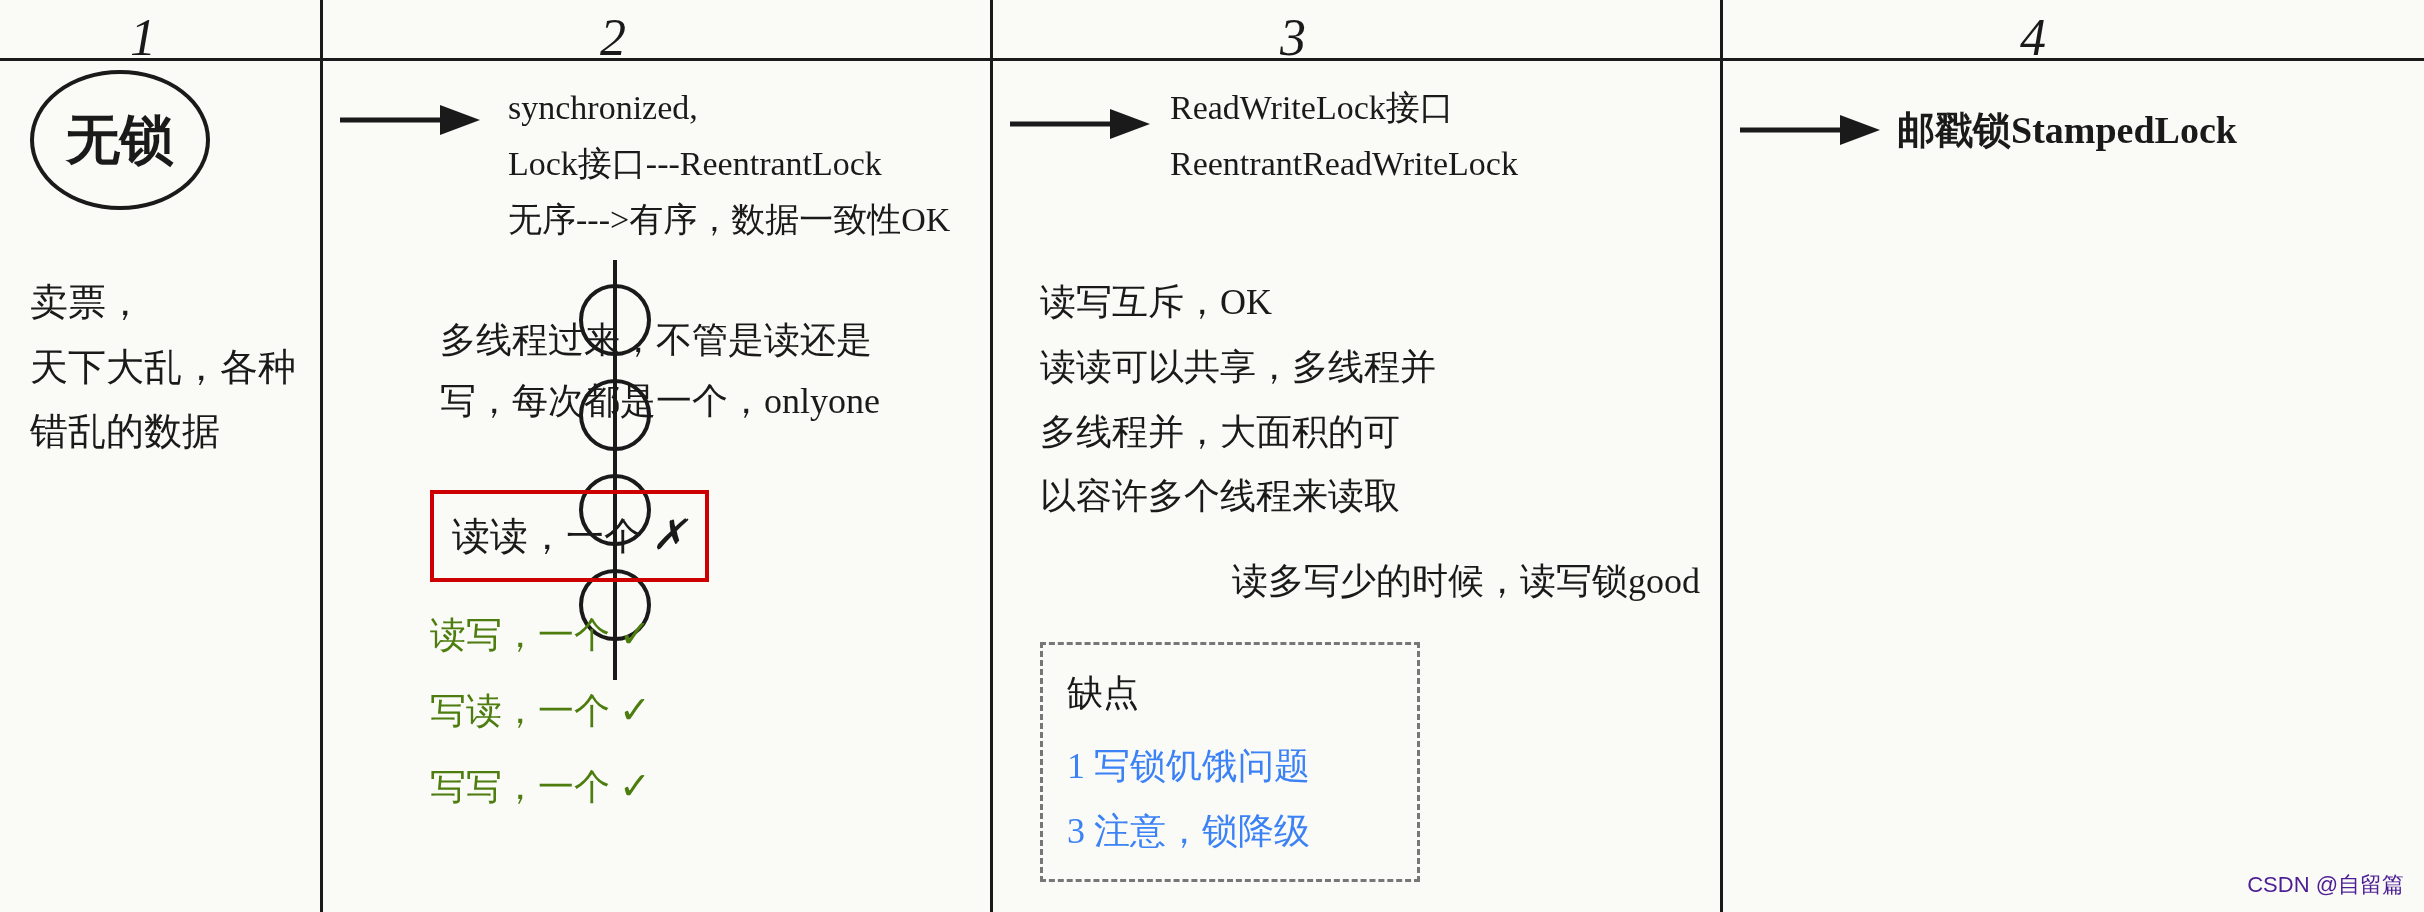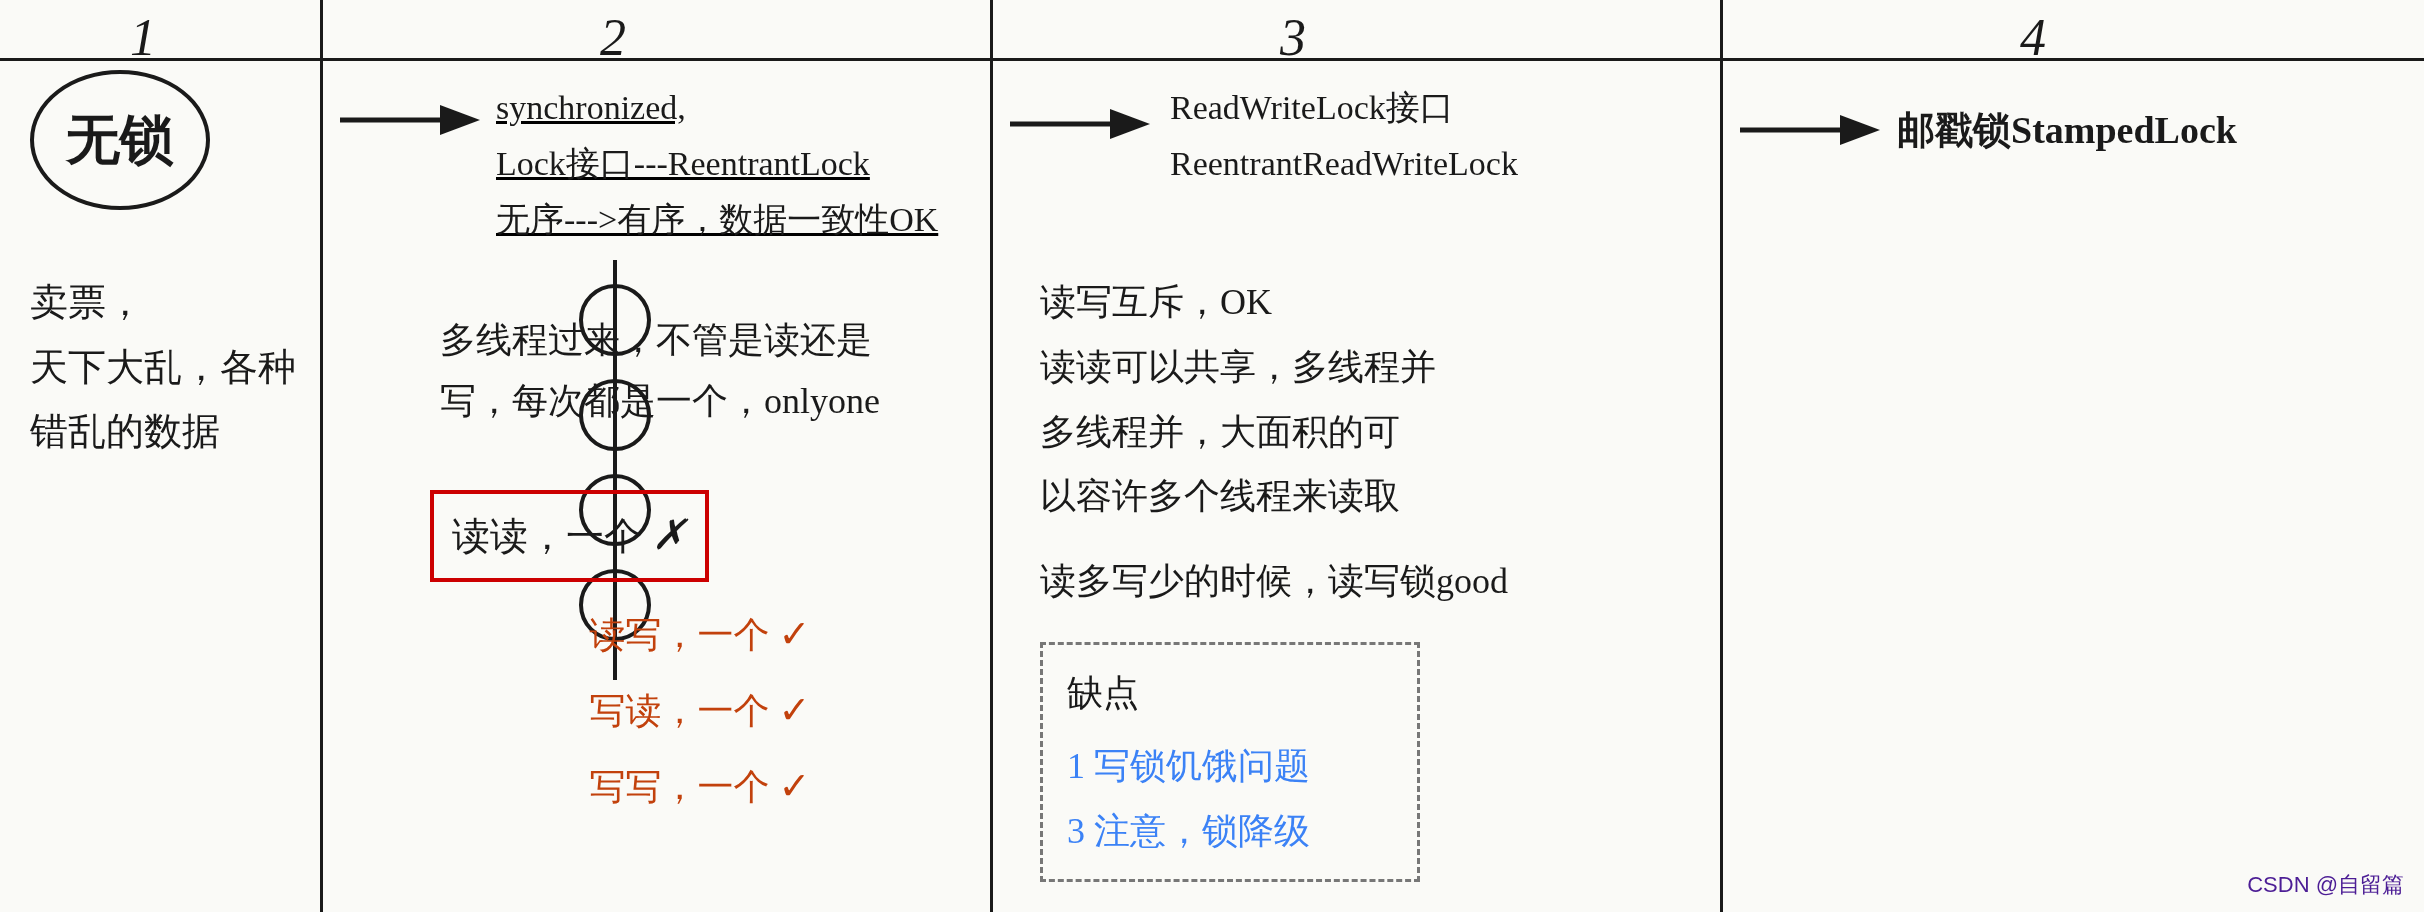--- a/index.html
+++ b/index.html
@@ -105,21 +105,21 @@
 
   <div class="col1-content">
     <div class="no-lock-circle">无锁</div>
     <div class="col1-text">
       <div>卖票，</div>
       <div>天下大乱，各种</div>
       <div>错乱的数据</div>
     </div>
   </div>
 
-  <div style="position:absolute; left: 340px; top: 80px; display:flex; align-items:flex-start; gap:16px;text-decoration:underline;">
+  <div style="position:absolute; left: 340px; top: 80px; display:flex; align-items:flex-start; gap:28px;">
 
     <svg width="140" height="60" style="margin-top:10px; flex-shrink:0;">
       <line x1="0" y1="30" x2="100" y2="30" stroke="#1a1a1a" stroke-width="5"></line>
       <polygon points="100,15 140,30 100,45" fill="#1a1a1a"></polygon>
     </svg>
     <div style="font-size:34px; line-height:1.65; color:#1a1a1a;">
       <div>synchronized,</div>
       <div>Lock接口---ReentrantLock</div>
       <div>无序---&gt;有序，数据一致性OK</div>
     </div>
@@ -136,21 +136,21 @@
   <div style="position:absolute; left:440px; top:310px; font-size:36px; line-height:1.7; color:#1a1a1a; width:530px;">
     <div>多线程过来，不管是读还是</div>
     <div>写，每次都是一个，onlyone</div>
   </div>
 
   <div style="position:absolute; left:430px; top:490px; width:540px;">
     
     <div style="border:4px solid #cc0000; padding:16px 18px; display:inline-block; font-size:38px; color:#1a1a1a; margin-bottom:14px;">
       <span>读读，一个 </span><span style="font-style:italic; font-size:42px;">✗</span>
     </div>
-    <div style="font-size:36px; line-height:2.0; color:#c2410c;text-align:center;">
+    <div style="font-size:36px; line-height:2.0; color:#4d7c0f;">
       <div>读写，一个 <span style="font-family:cursive; font-size:38px;">✓</span></div>
       <div>写读，一个 <span style="font-family:cursive; font-size:38px;">✓</span></div>
       <div>写写，一个 <span style="font-family:cursive; font-size:38px;">✓</span></div>
     </div>
   </div>
 
   <div style="position:absolute; left:1010px; top:80px; display:flex; align-items:flex-start; gap:20px;">
     <svg width="140" height="60" style="margin-top:14px; flex-shrink:0;">
       <line x1="0" y1="30" x2="100" y2="30" stroke="#1a1a1a" stroke-width="5"></line>
       <polygon points="100,15 140,30 100,45" fill="#1a1a1a"></polygon>
@@ -159,21 +159,21 @@
       <div>ReadWriteLock接口</div>
       <div>ReentrantReadWriteLock</div>
     </div>
   </div>
 
   <div style="position:absolute; left:1040px; top:270px; width:660px; font-size:36px; line-height:1.8; color:#1a1a1a;">
     <div>读写互斥，OK</div>
     <div>读读可以共享，多线程并</div>
     <div>多线程并，大面积的可</div>
     <div>以容许多个线程来读取</div>
-    <div style="margin-top:20px;">读多写少的时候，读写锁good</div>
+    <div style="margin-top:20px;text-align:right;">读多写少的时候，读写锁good</div>
 
     
     <div style="margin-top:28px; border:3px dashed #777; padding:16px 24px; display:inline-block; min-width:380px;">
       <div style="font-size:36px; color:#1a1a1a; margin-bottom:8px;">缺点</div>
       <div style="font-size:36px; line-height:1.8; color:#3b82f6;">
         <div>1 写锁饥饿问题</div>
         <div>3 注意，锁降级</div>
       </div>
     </div>
   </div>

